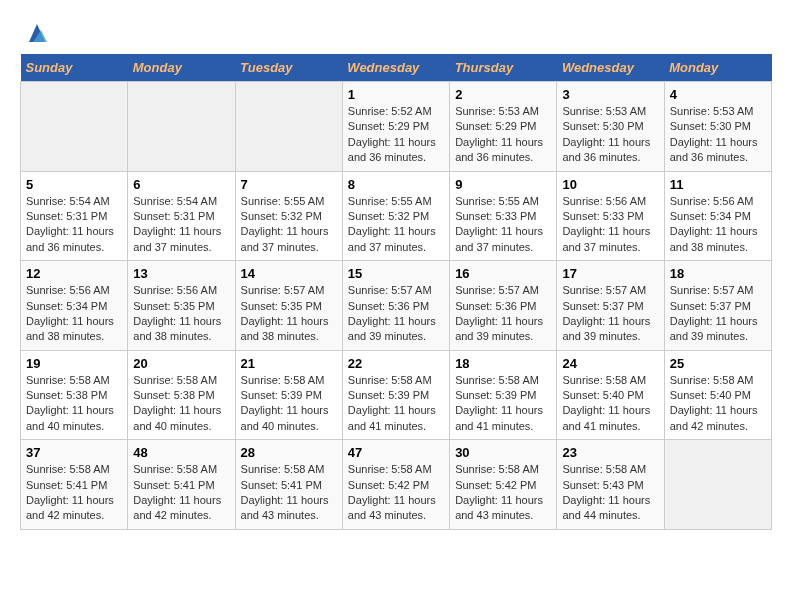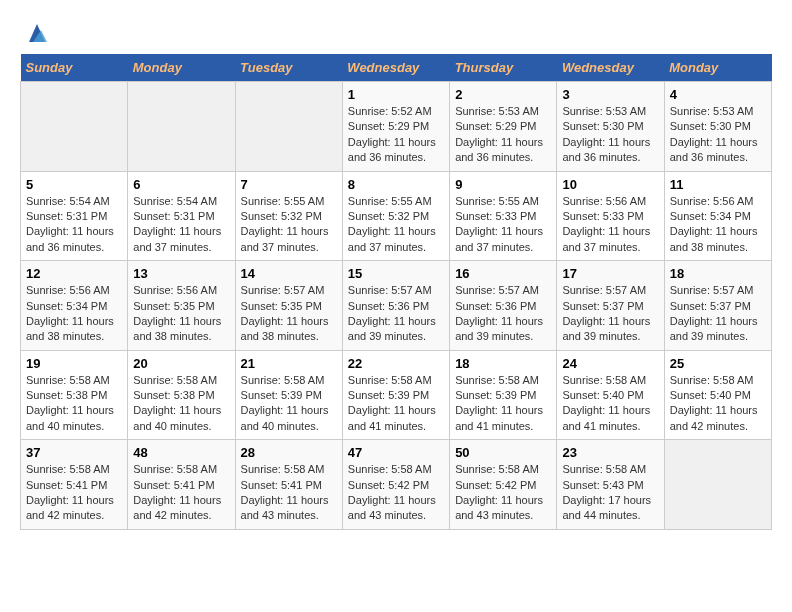--- a/index.html
+++ b/index.html
@@ -348,31 +348,31 @@
       </td>
         <td>
         <span class="day-num">47</span>
         <div class="day-info">
           <span>Sunrise: 5:58 AM</span><br>
           <span>Sunset: 5:42 PM</span><br>
           <span>Daylight: 11 hours and 43 minutes.</span>
         </div>
       </td>
         <td>
-        <span class="day-num">50</span>
+        <span class="day-num">30</span>
         <div class="day-info">
           <span>Sunrise: 5:58 AM</span><br>
           <span>Sunset: 5:42 PM</span><br>
           <span>Daylight: 11 hours and 43 minutes.</span>
         </div>
       </td>
         <td>
         <span class="day-num">23</span>
         <div class="day-info">
           <span>Sunrise: 5:58 AM</span><br>
           <span>Sunset: 5:43 PM</span><br>
-          <span>Daylight: 17 hours and 44 minutes.</span>
+          <span>Daylight: 11 hours and 44 minutes.</span>
         </div>
       </td>
         <td class="empty-cell"></td>
       </tr>
     </tbody>
 </table>
 
 </body></html>

